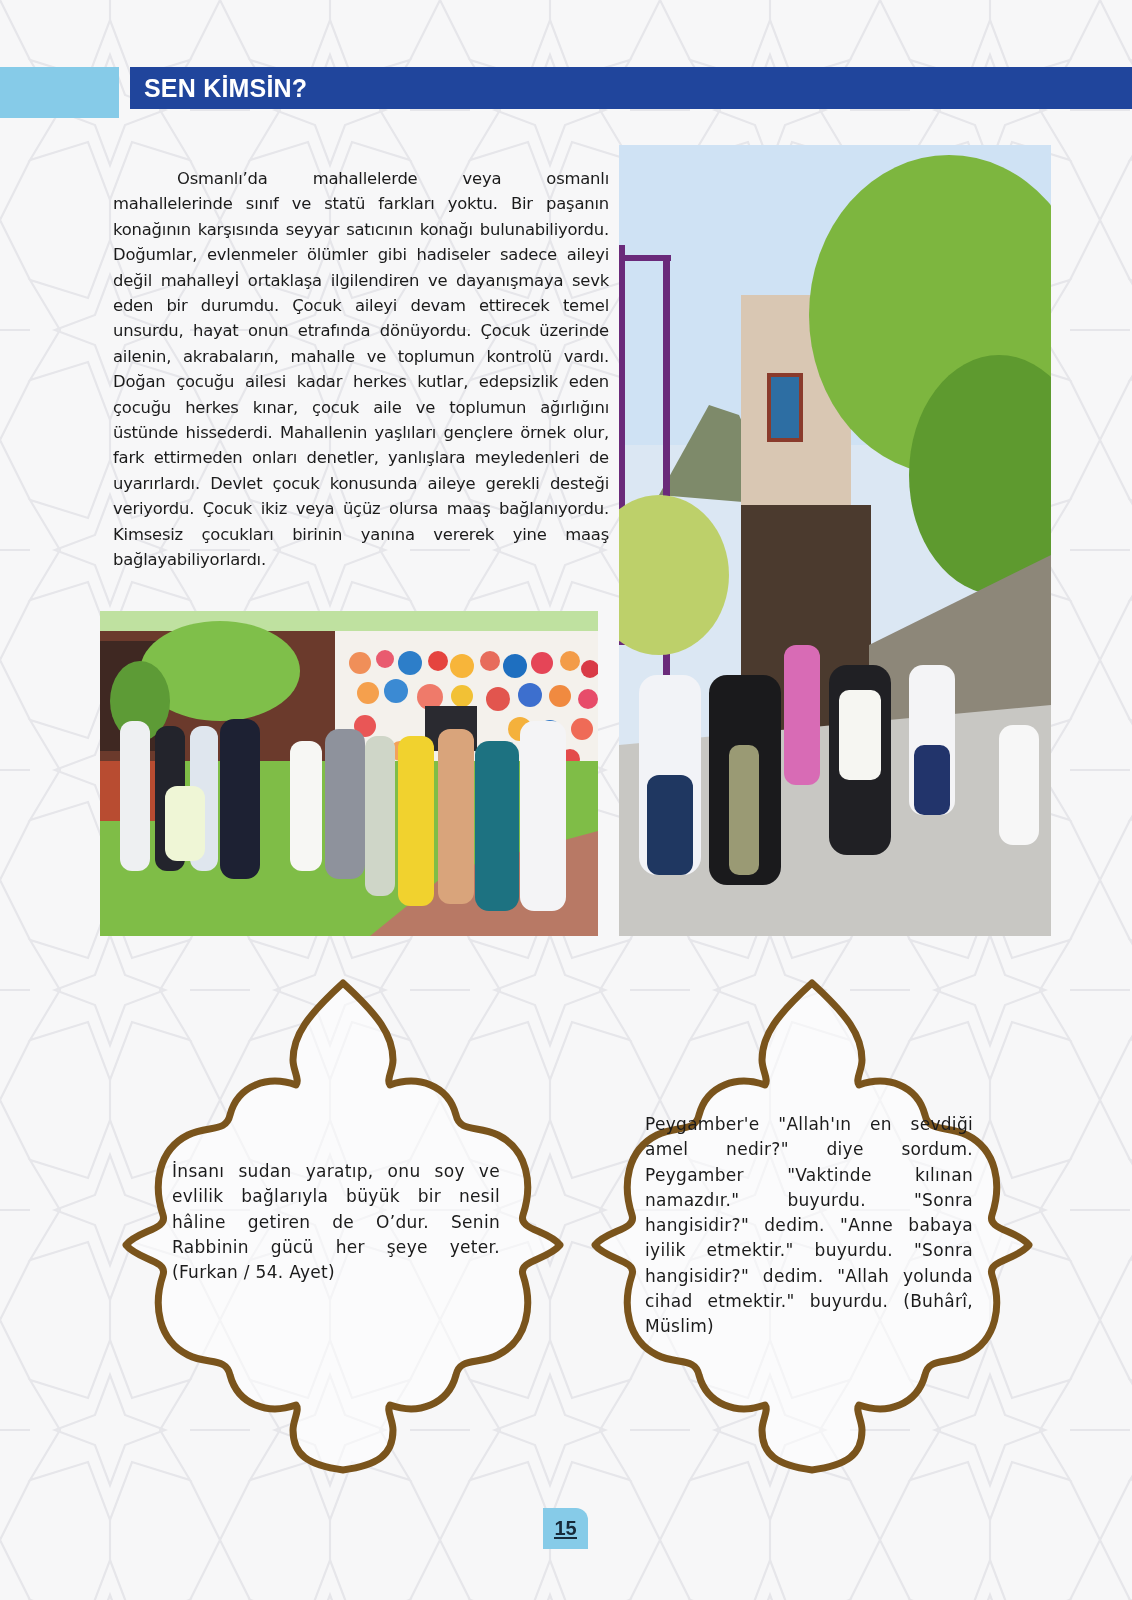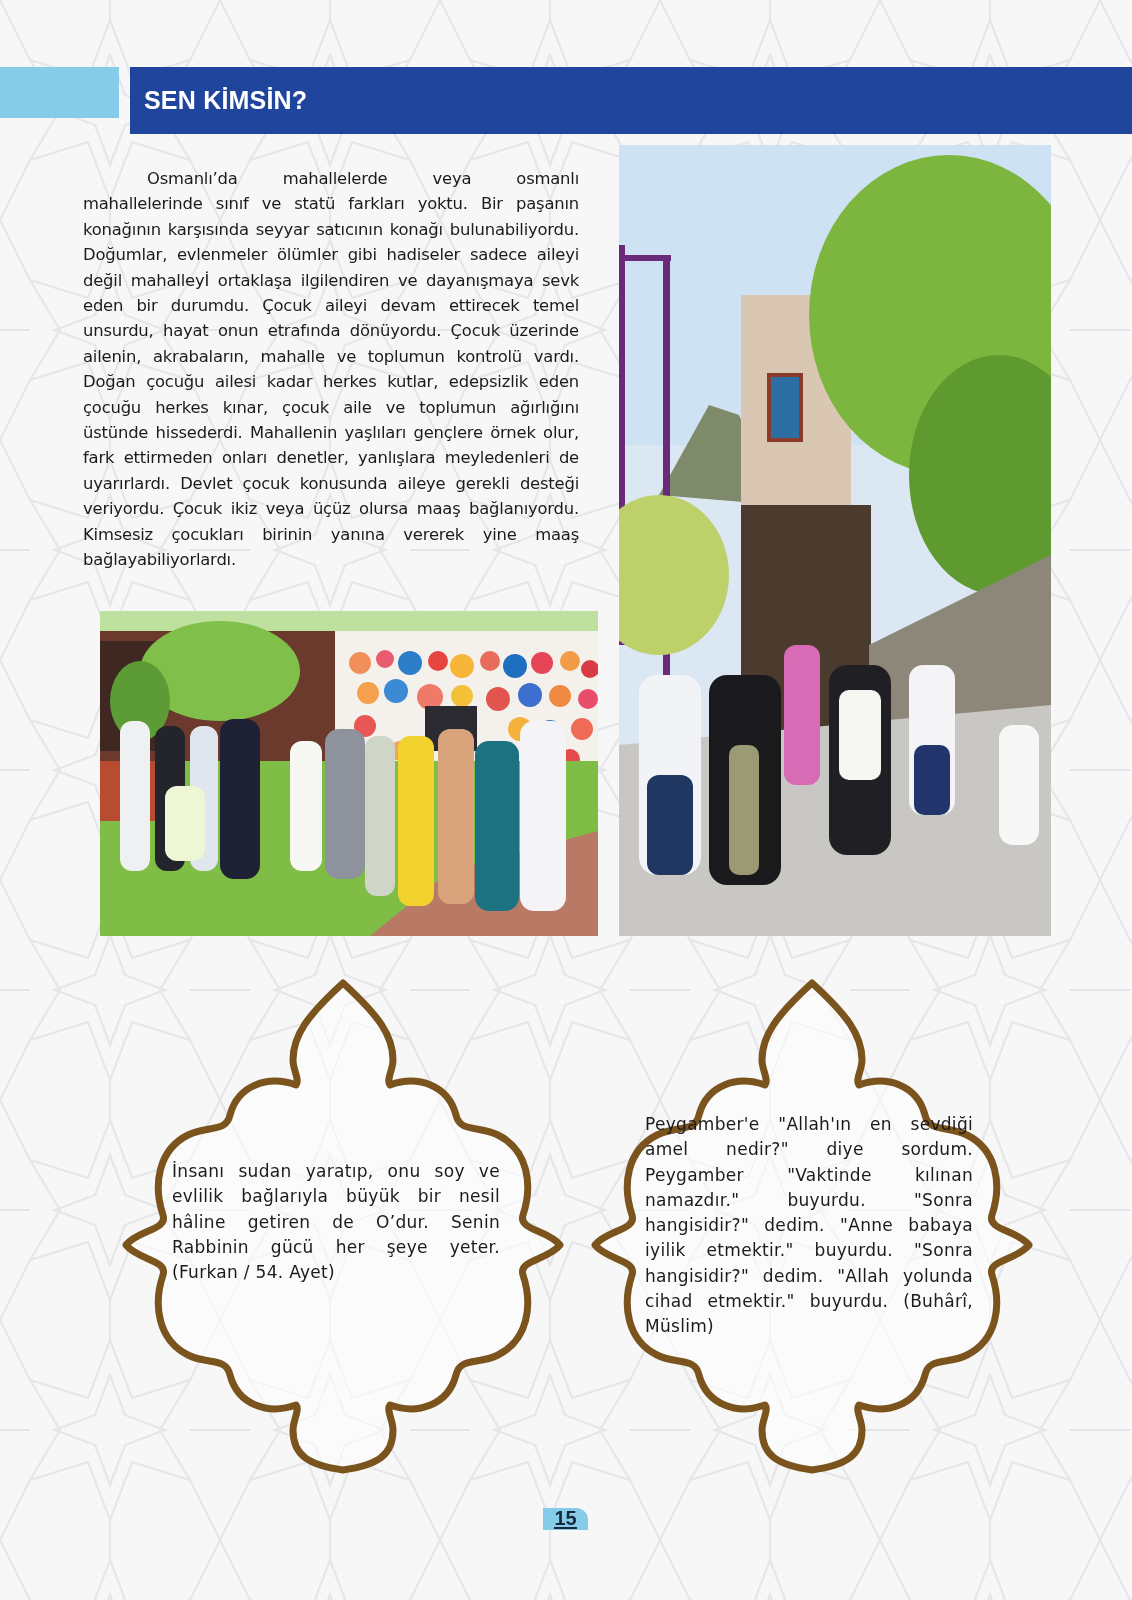--- a/index.html
+++ b/index.html
@@ -7,26 +7,26 @@
     width:1132px; height:1600px; position:relative; overflow:hidden;
     background:#f7f7f8;
     font-family:"DejaVu Sans", sans-serif;
     color:#1c1c1c;
   }
   .bg-pattern { position:absolute; inset:0; z-index:0; }
   .layer { position:absolute; z-index:1; }
 
   
   .hdr-accent { left:0; top:67px; width:119px; height:51px; }
-  .hdr-bar { left:130px; top:67px; width:1002px; height:67px; display:flex; align-items:center; }
+  .hdr-bar { left:130px; top:67px; width:1002px; height:42px; display:flex; align-items:center; }
   .hdr-title { margin-left:14px; color:#fff; font-family:"Liberation Sans", sans-serif; font-weight:bold; font-size:25px; letter-spacing:0.2px; }
 
   
   .body-text {
-    left:83px; top:166px; width:496px;
+    left:113px; top:166px; width:496px;
     font-family:"DejaVu Sans", sans-serif; font-size:16.4px; line-height:25.4px;
     text-align:justify; text-align-last:left; color:#1b1b1b;
     letter-spacing:-0.2px; word-spacing:0.5px;
   }
   .body-text .indent { display:inline-block; width:64px; }
 
   
   .photo { overflow:hidden; }
   .photo svg { display:block; width:100%; height:100%; }
   .photo-group { left:100px; top:611px; width:498px; height:325px; }
@@ -39,21 +39,21 @@
   .frame-right { left:587px; top:975px; }
   .quote {
     position:absolute; font-family:"DejaVu Sans", sans-serif; font-size:17px; line-height:25.3px;
     text-align:justify; text-align-last:left; color:#1b1b1b; letter-spacing:0.3px;
   }
   .quote-left { left:54px; top:184px; width:328px; }
   .quote-right { left:58px; top:137px; width:328px; }
 
   
   .page-num {
-    left:543px; top:1508px; width:45px; height:22px;
+    left:543px; top:1508px; width:45px; height:41px;
     border-radius:0 12px 0 0;
     display:flex; align-items:center; justify-content:center;
     font-family:"Liberation Sans", sans-serif; font-weight:bold; font-size:20px; color:#162a3a;
   }
   .page-num span { border-bottom:2px solid #162a3a; line-height:18px; }
 </style>
 </head>
 <body>
 
 <svg class="bg-pattern" width="1132" height="1600" viewBox="0 0 1132 1600">

